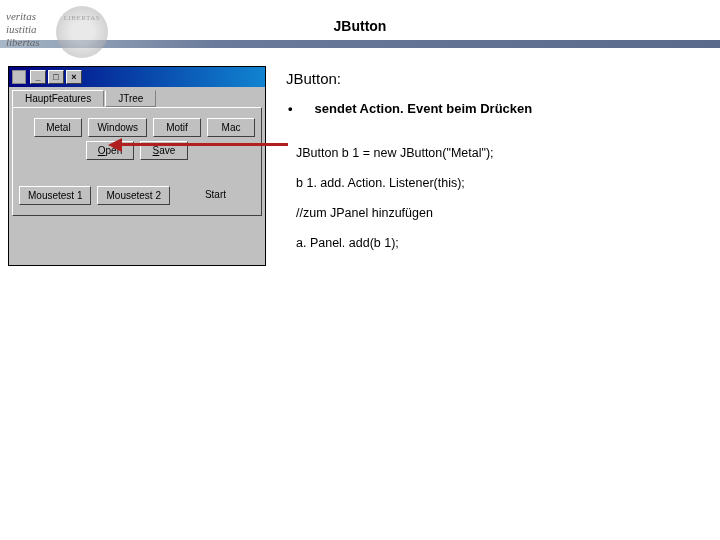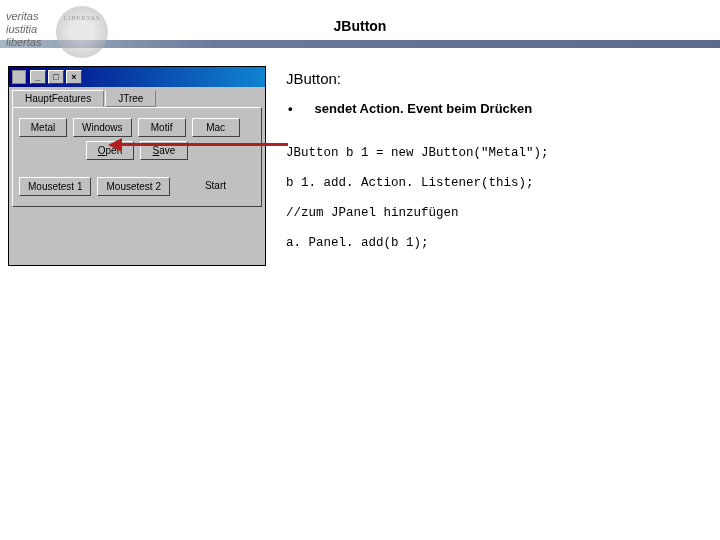--- a/index.html
+++ b/index.html
@@ -3,21 +3,21 @@
 <meta charset="utf-8">
 <style>
   * { box-sizing: border-box; margin: 0; padding: 0; }
   body { width: 720px; height: 540px; background: #fff; font-family: Verdana, Arial, sans-serif; position: relative; overflow: hidden; }
   
   .header { position: relative; padding-top: 6px; }
   .header-title { text-align: center; font-size: 22px; font-weight: bold; font-family: Verdana, sans-serif; }
   .header-subtitle { text-align: center; font-size: 14px; font-weight: bold; font-family: Verdana, sans-serif; margin-top: 12px; }
   .header-bar { height: 8px; background: linear-gradient(to right, #a8b8c8 0%, #6a7a9a 30%, #5a6a8a 100%); margin-top: 6px; width: 100%; }
   
-  .motto-block { position: absolute; top: 10px; left: 6px; font-size: 11px; color: #666; font-family: Liberation Sans, sans-serif; font-style: italic; line-height: 1.2; }
+  .motto-block { position: absolute; top: 10px; left: 6px; font-size: 11px; color: #666; font-family: Liberation Serif, serif; font-style: italic; line-height: 1.2; }
   .motto-block span { display: block; }
   
   .seal { position: absolute; top: 6px; left: 56px; width: 52px; height: 52px; border-radius: 50%; background: radial-gradient(circle, #d8d8d8 30%, #b0b0b0 70%, #888 100%); opacity: 0.55; }
   .seal-text { position: absolute; top: 8px; left: 0; width: 100%; text-align: center; font-size: 7px; color: #555; letter-spacing: 0.5px; font-family: Georgia, serif; }
   
   .content-wrap { display: flex; padding: 18px 30px 0 8px; gap: 18px; position: relative; }
   
   
   .win { width: 258px; border: 1px solid #000; background: #c0c0c0; font-family: Tahoma, sans-serif; font-size: 11px; }
   .win-titlebar { background: linear-gradient(to right, #000080, #1084d0); color: #fff; display: flex; align-items: center; padding: 2px 3px; height: 20px; }
@@ -25,32 +25,32 @@
   .win-title { flex: 1; font-size: 11px; font-weight: bold; }
   .win-btns { display: flex; gap: 2px; }
   .win-btn { width: 16px; height: 14px; background: #c0c0c0; border: 1px solid; border-color: #fff #404040 #404040 #fff; display: flex; align-items: center; justify-content: center; font-size: 9px; font-weight: bold; color: #000; line-height: 1; }
   
   .tabs-row { display: flex; padding: 3px 3px 0 3px; background: #c0c0c0; }
   .tab { border: 1px solid; border-color: #fff #808080 #c0c0c0 #fff; padding: 2px 12px; background: #c0c0c0; font-size: 10px; margin-right: 1px; position: relative; cursor: default; }
   .tab.active { border-bottom-color: #c0c0c0; z-index: 2; }
   .tab.inactive { border-color: #c0c0c0 #808080 #808080 #fff; }
   
   .panel { border: 1px solid; border-color: #fff #404040 #404040 #fff; margin: 0 3px 3px 3px; padding: 6px; background: #c0c0c0; }
-  .btn-row { display: flex; gap: 6px; justify-content: flex-start; margin: 4px 0; }
+  .btn-row { display: flex; gap: 6px; justify-content: flex-end; margin: 4px 0; }
   .btn-row.center { justify-content: center; gap: 6px; }
-  .btn-row.bottom { justify-content: space-between; margin-top: 17px; }
+  .btn-row.bottom { justify-content: space-between; margin-top: 26px; }
   .btn { border: 1px solid; border-color: #fff #404040 #404040 #fff; padding: 3px 8px; background: #c0c0c0; font-size: 10px; min-width: 48px; text-align: center; cursor: default; }
   .btn.wider { min-width: 66px; }
   .plain-btn { flex: 1; text-align: center; font-size: 10px; padding: 3px 4px; }
   
   
   .right-col { flex: 1; padding-top: 4px; }
   .sec-heading { font-size: 15px; font-family: Verdana, sans-serif; margin-bottom: 14px; margin-left: 2px; }
   .bullet-line { display: flex; gap: 22px; font-size: 13px; font-weight: bold; font-family: Verdana, sans-serif; margin-bottom: 30px; margin-left: 4px; }
-  .code-line { font-family: Liberation Mono, monospace; font-size: 12.5px; margin-bottom: 16px; margin-left: 2px; white-space: nowrap; }
+  .code-line { font-family: Liberation Sans, sans-serif; font-size: 12.5px; margin-bottom: 16px; margin-left: 12px; white-space: nowrap; }
   .code-line.comment { font-weight: normal; }
   
   
   .arrow { position: absolute; top: 138px; left: 108px; width: 180px; height: 14px; pointer-events: none; }
   .arrow-line { position: absolute; top: 5px; left: 10px; width: 170px; height: 3px; background: #b02020; }
   .arrow-head { position: absolute; top: 0; left: 0; width: 0; height: 0; border-right: 14px solid #b02020; border-top: 7px solid transparent; border-bottom: 7px solid transparent; }
   
   u.mn { text-decoration: underline; }
 </style>
 </head>

